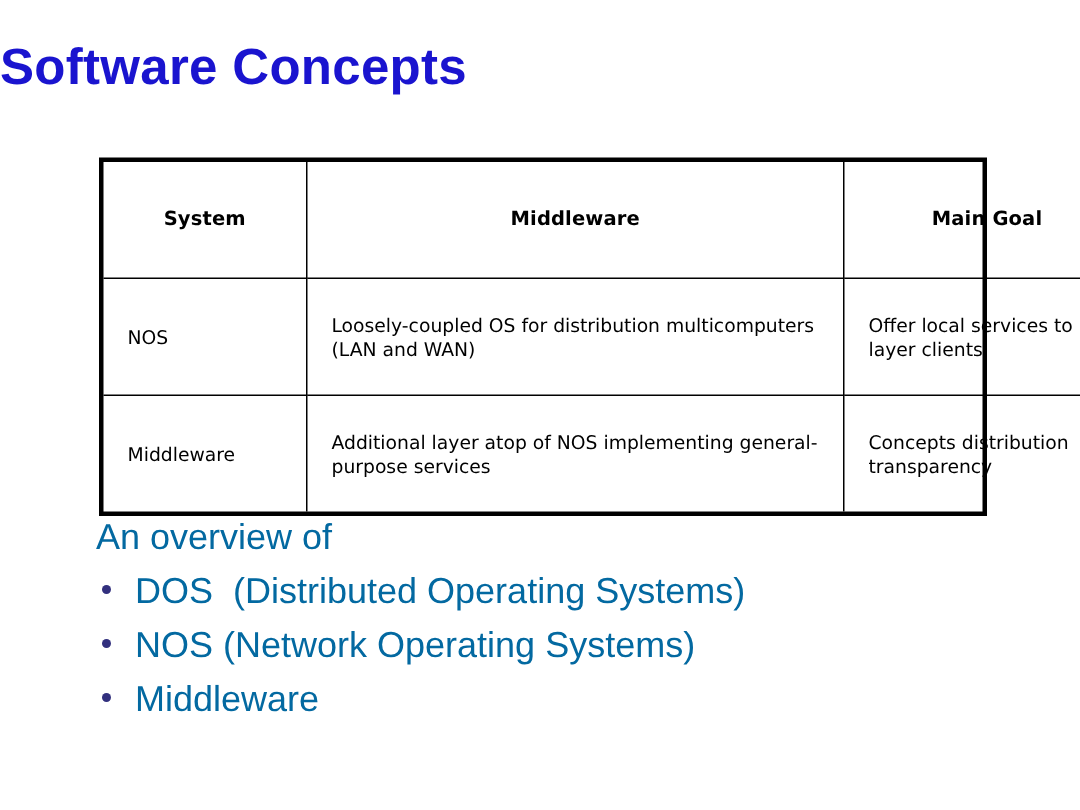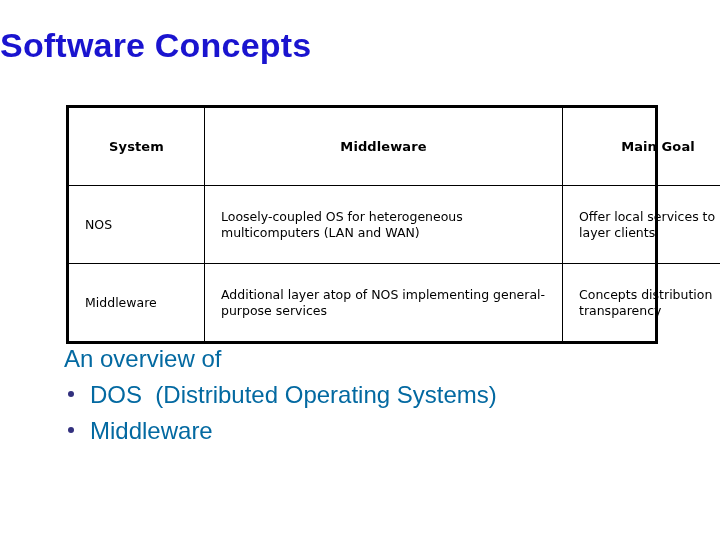--- a/index.html
+++ b/index.html
@@ -142,38 +142,42 @@
     <thead>
       <tr>
         <th class="col-system">System</th>
         <th class="col-desc">Middleware</th>
         <th class="col-goal">Main Goal</th>
       </tr>
     </thead>
     <tbody>
       <tr>
         <td class="cell-system">NOS</td>
-        <td class="cell-desc">Loosely-coupled OS for heterogeneous multicomputers (LAN and WAN)</td>
+        <td class="cell-desc">Loosely-coupled OS for distribution multicomputers (LAN and WAN)</td>
         <td class="cell-goal">Offer local services to layer clients</td>
       </tr>
       <tr>
         <td class="cell-system">Middleware</td>
         <td class="cell-desc">Additional layer atop of NOS implementing general-purpose services</td>
         <td class="cell-goal">Concepts distribution transparency</td>
       </tr>
     </tbody>
   </table>
 </div>
 
 <div id="overview-block">
   <div id="overview-lead">An overview of</div>
 
   <div class="bullet-row">
     <span class="bullet-mark"><span class="bullet-dot" style="background: rgb(50, 48, 126);"></span></span>
     <span class="bullet-text">DOS  (Distributed Operating Systems)</span>
   </div>
 
+  <div class="bullet-row">
+    <span class="bullet-mark"><span class="bullet-dot" style="background: rgb(50, 48, 126);"></span></span>
+    <span class="bullet-text">NOS (Network Operating Systems)</span>
+  </div>
 
   <div class="bullet-row">
     <span class="bullet-mark"><span class="bullet-dot" style="background: rgb(50, 48, 126);"></span></span>
     <span class="bullet-text">Middleware</span>
   </div>
 </div>
 
 </body></html>

